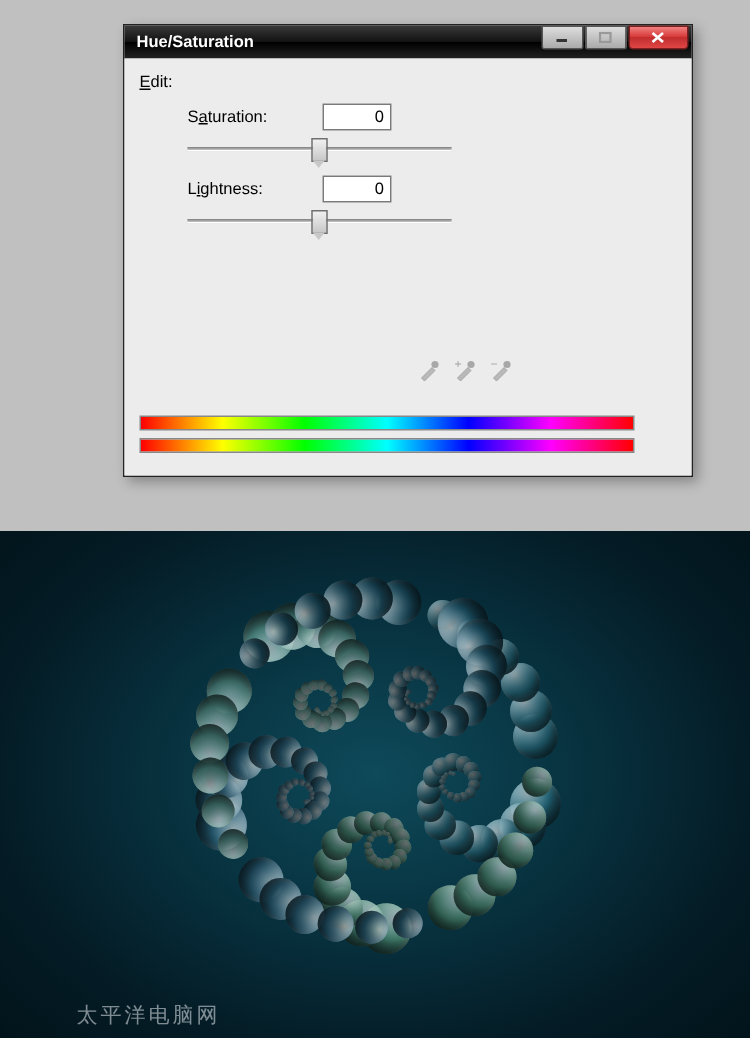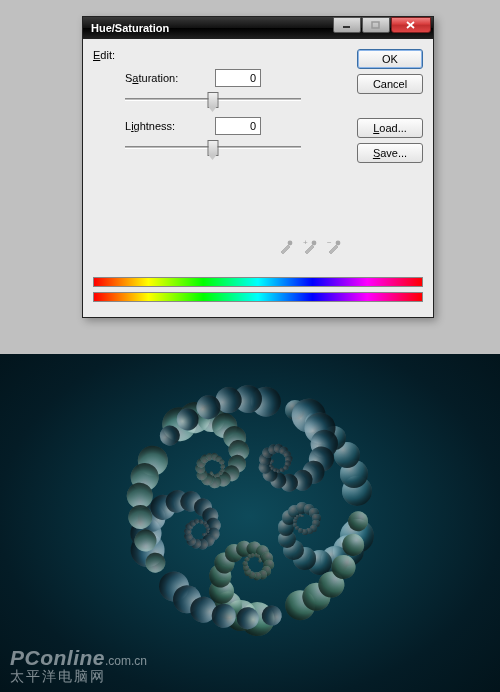--- a/index.html
+++ b/index.html
@@ -14,21 +14,21 @@
     width: 500px;
     height: 354px;
     background: #c0c0c0;
     position: relative;
     padding: 10px;
   }
   .dialog {
     position: absolute;
     left: 82px;
     top: 16px;
-    width: 352px;
+    width: 380px;
     background: #e8e8e8;
     border: 1px solid #222;
     box-shadow: 3px 3px 8px rgba(0,0,0,0.3);
   }
   .titlebar {
     height: 22px;
     background: linear-gradient(to bottom, #3a3a3a 0%, #111 50%, #000 51%, #222 100%);
     display: flex;
     align-items: center;
     padding: 0 4px 0 8px;
@@ -279,20 +279,21 @@
   .wm1 .dom {
     font-size: 12px;
     font-weight: normal;
     font-style: normal;
     letter-spacing: 0;
   }
   .wm2 {
     font-size: 14px;
     letter-spacing: 2px;
     margin-top: -2px;
+    margin-left: 41px;
   }
 </style>
 </head>
 <body>
 
 <div class="top-panel">
   <div class="dialog">
     <div class="titlebar">
       <span>Hue/Saturation</span>
       <div class="win-buttons">
@@ -337,31 +338,20 @@
         <div class="slider-row">
           <span class="slider-label-l">L<span class="u">i</span>ghtness:</span>
           <input class="num-input" value="0" style="">
         </div>
         <div class="slider-track">
           <div class="rail"></div>
           <div class="slider-thumb" style="left:50%"></div>
         </div>
       </div>
 
-      <div class="right-buttons">
-        <div class="ps-button default">
-            <span>OK</span>
-          </div>
-        <div class="ps-button">
-            <span>Cancel</span>
-          </div>
-        <div class="gap"></div>
-        <div class="ps-button"><span class="u">L</span>oad...</div>
-        <div class="ps-button"><span class="u">S</span>ave...</div>
-      </div>
 
       <div class="eyedroppers">
         <span>
           <svg width="16" height="16">
               <path d="M3 13 L10 6 L12 8 L5 15 Z" fill="#888" stroke="#555" stroke-width="0.6"></path>
               <circle cx="12" cy="4" r="2.4" fill="#666"></circle>
             </svg>
         </span>
         <span>
           <svg width="16" height="16">
@@ -555,18 +545,15 @@
         <div class="ball" style="left: 51.252px; top: 5.18557px; width: 2.44085px; height: 2.44085px; background: radial-gradient(circle at 35% 30%, rgba(255, 255, 255, 0.55), rgb(34, 96, 120) 45%, rgba(0, 0, 0, 0.55) 100%);"></div>
         <div class="ball" style="left: 91.8024px; top: -33.0414px; width: 30px; height: 30px; background: radial-gradient(circle at 35% 30%, rgba(255, 255, 255, 0.5), rgb(34, 96, 120) 50%, rgba(0, 0, 0, 0.6) 100%);"></div>
         <div class="ball" style="left: 90.1056px; top: -49.7958px; width: 28px; height: 28px; background: radial-gradient(circle at 35% 30%, rgba(255, 255, 255, 0.5), rgb(34, 96, 120) 50%, rgba(0, 0, 0, 0.6) 100%);"></div>
         <div class="ball" style="left: 83.5445px; top: -67.0115px; width: 26px; height: 26px; background: radial-gradient(circle at 35% 30%, rgba(255, 255, 255, 0.5), rgb(34, 96, 120) 50%, rgba(0, 0, 0, 0.6) 100%);"></div>
         <div class="ball" style="left: 71.9603px; top: -83.4545px; width: 24px; height: 24px; background: radial-gradient(circle at 35% 30%, rgba(255, 255, 255, 0.5), rgb(34, 96, 120) 50%, rgba(0, 0, 0, 0.6) 100%);"></div>
         <div class="ball" style="left: 55.4836px; top: -97.8607px; width: 22px; height: 22px; background: radial-gradient(circle at 35% 30%, rgba(255, 255, 255, 0.5), rgb(34, 96, 120) 50%, rgba(0, 0, 0, 0.6) 100%);"></div>
         <div class="ball" style="left: 34.5387px; top: -109px; width: 20px; height: 20px; background: radial-gradient(circle at 35% 30%, rgba(255, 255, 255, 0.5), rgb(34, 96, 120) 50%, rgba(0, 0, 0, 0.6) 100%);"></div>
       </div>
     </div>
   <div class="watermark">
-    <div class="wm1">
-      <span>PConline</span><span class="dom">.com.cn</span>
-    </div>
     <div class="wm2">太平洋电脑网</div>
   </div>
 </div>
 
 </body></html>

